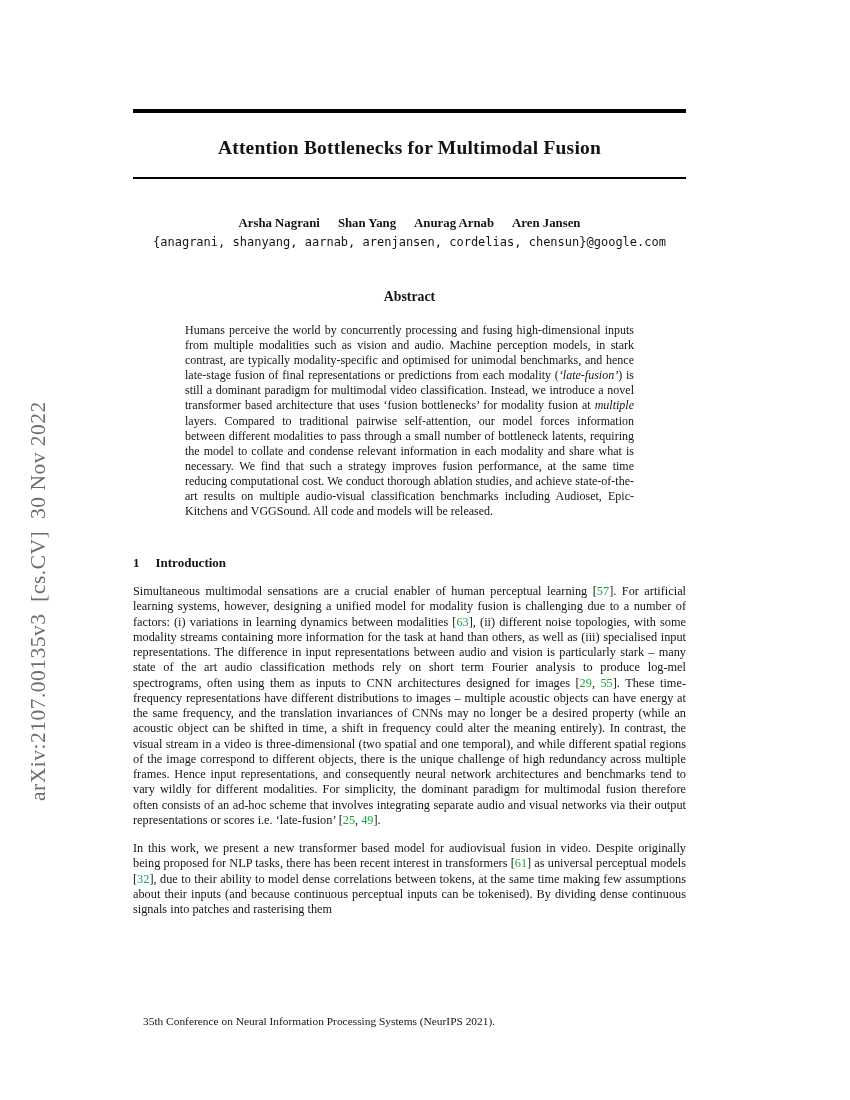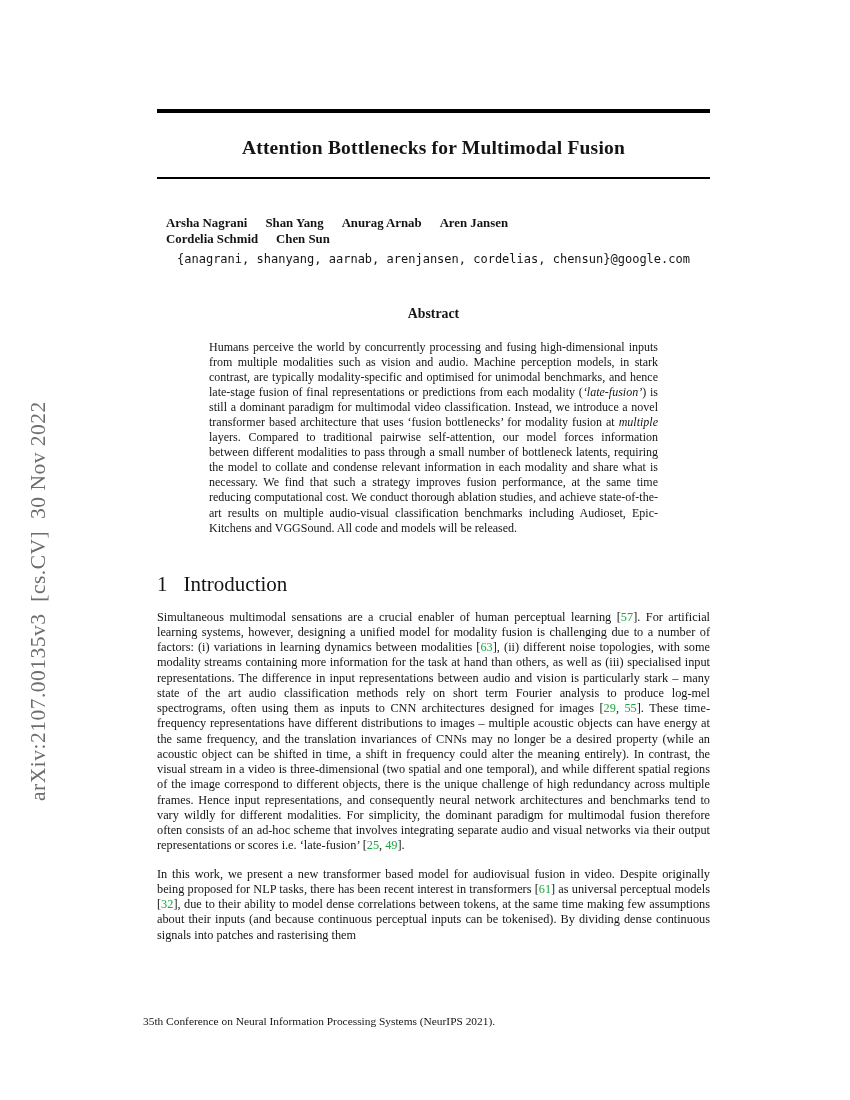--- a/index.html
+++ b/index.html
@@ -9,49 +9,49 @@
     background: #ffffff;
     position: relative;
     overflow: hidden;
     font-family: "Liberation Serif", "DejaVu Serif", serif;
     color: #141414;
   }
   :root {
     --cite-color: #1ca53f;
     --stamp-gray: #6d6d6d;
   }
-  .content { position: absolute; left: 157px; top: 0; width: 553px; }
+  .content { position: absolute; left: 133px; top: 0; width: 553px; }
 
   .rule-thick { height: 4px; background: #000; margin-top: 109px; }
   .paper-title {
     text-align: center; font-size: 19.5px; font-weight: 700;
     margin-top: 24px; letter-spacing: 0.2px;
   }
   .rule-thin { height: 1.5px; background: #000; margin-top: 18px; }
 
   .authors { margin-top: 36px; }
   .authors-row {
-    text-align: left; font-weight: 700; font-size: 12.8px; line-height: 16.5px;
+    text-align: center; font-weight: 700; font-size: 12.8px; line-height: 16.5px;
   }
   .authors-row span { margin: 0 9px; }
 
   .emails {
     text-align: center; margin-top: 4px; white-space: nowrap;
     font-family: "DejaVu Sans Mono", "Liberation Mono", monospace;
     font-size: 12px;
   }
   .affiliation { text-align: center; font-size: 12.6px; margin-top: 9px; }
 
   .abstract-heading { text-align: center; font-weight: 700; font-size: 13.8px; margin-top: 40px; }
   .abstract-body {
     width: 449px; margin: 18px auto 0;
     text-align: justify; font-size: 12px; line-height: 15.1px;
   }
 
-  .section-heading { margin-top: 36px; font-size: 21px; font-weight: 400; }
+  .section-heading { margin-top: 36px; font-size: 13px; font-weight: 700; }
   .section-heading .sec-num { margin-right: 16px; }
 
   .body-para {
     text-align: justify; font-size: 12.3px; line-height: 15.25px; margin-top: 13px;
   }
 
   .run-cite { color: var(--cite-color); }
   .run-it { font-style: italic; }
 
   .footer-note {
@@ -74,21 +74,20 @@
 <div class="content">
 
   <div class="rule-thick"></div>
 
   <h1 class="paper-title" style="margin-bottom:0;">Attention Bottlenecks for Multimodal Fusion</h1>
 
   <div class="rule-thin"></div>
 
   <div class="authors">
     <div class="authors-row"><span>Arsha Nagrani</span><span>Shan Yang</span><span>Anurag Arnab</span><span>Aren Jansen</span></div>
-    <div class="authors-row"><span>Cordelia Schmid</span><span>Chen Sun</span></div>
   </div>
 
   <div class="emails">{anagrani, shanyang, aarnab, arenjansen, cordelias, chensun}@google.com</div>
 
 
   <div class="abstract-heading">Abstract</div>
 
   <div class="abstract-body">Humans perceive the world by concurrently processing and fusing high-dimensional inputs from multiple modalities such as vision and audio. Machine perception models, in stark contrast, are typically modality-specific and optimised for unimodal benchmarks, and hence late-stage fusion of final representations or predictions from each modality (<span class="run-it">‘late-fusion’</span>) is still a dominant paradigm for multimodal video classification. Instead, we introduce a novel transformer based architecture that uses ‘fusion bottlenecks’ for modality fusion at <span class="run-it">multiple</span> layers. Compared to traditional pairwise self-attention, our model forces information between different modalities to pass through a small number of bottleneck latents, requiring the model to collate and condense relevant information in each modality and share what is necessary. We find that such a strategy improves fusion performance, at the same time reducing computational cost. We conduct thorough ablation studies, and achieve state-of-the-art results on multiple audio-visual classification benchmarks including Audioset, Epic-Kitchens and VGGSound. All code and models will be released.</div>
 
   <div class="section-heading">

